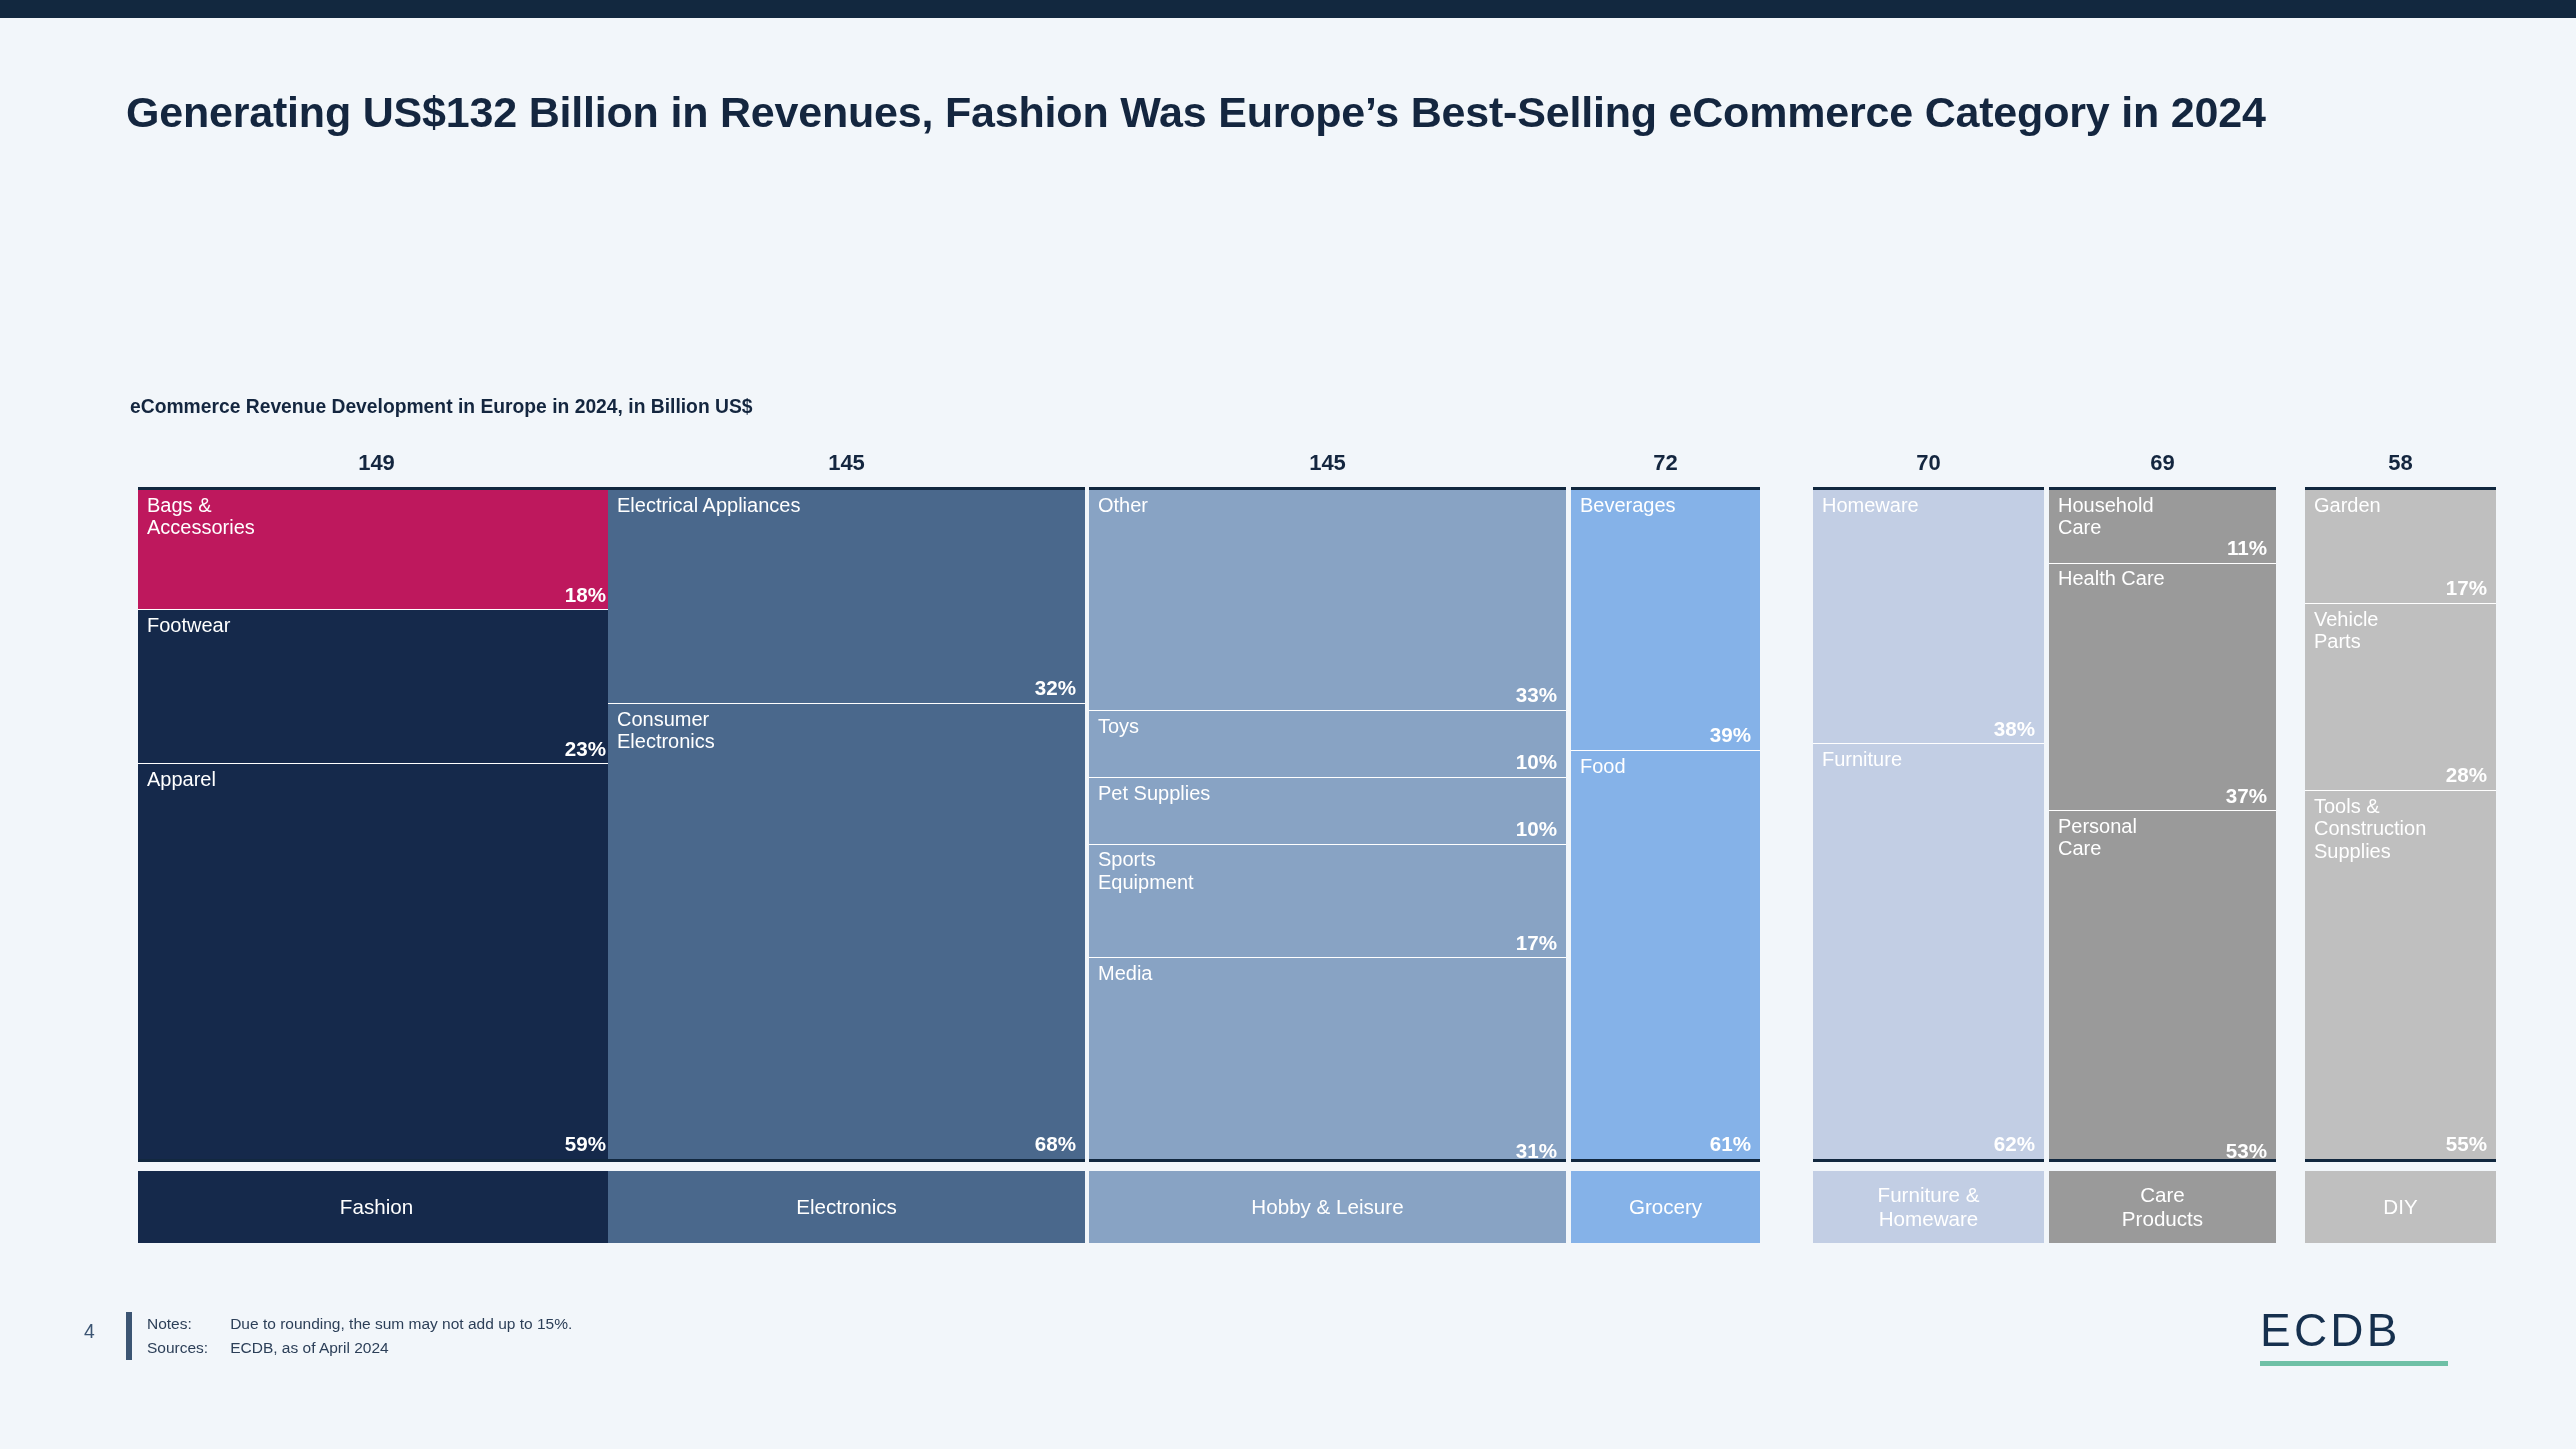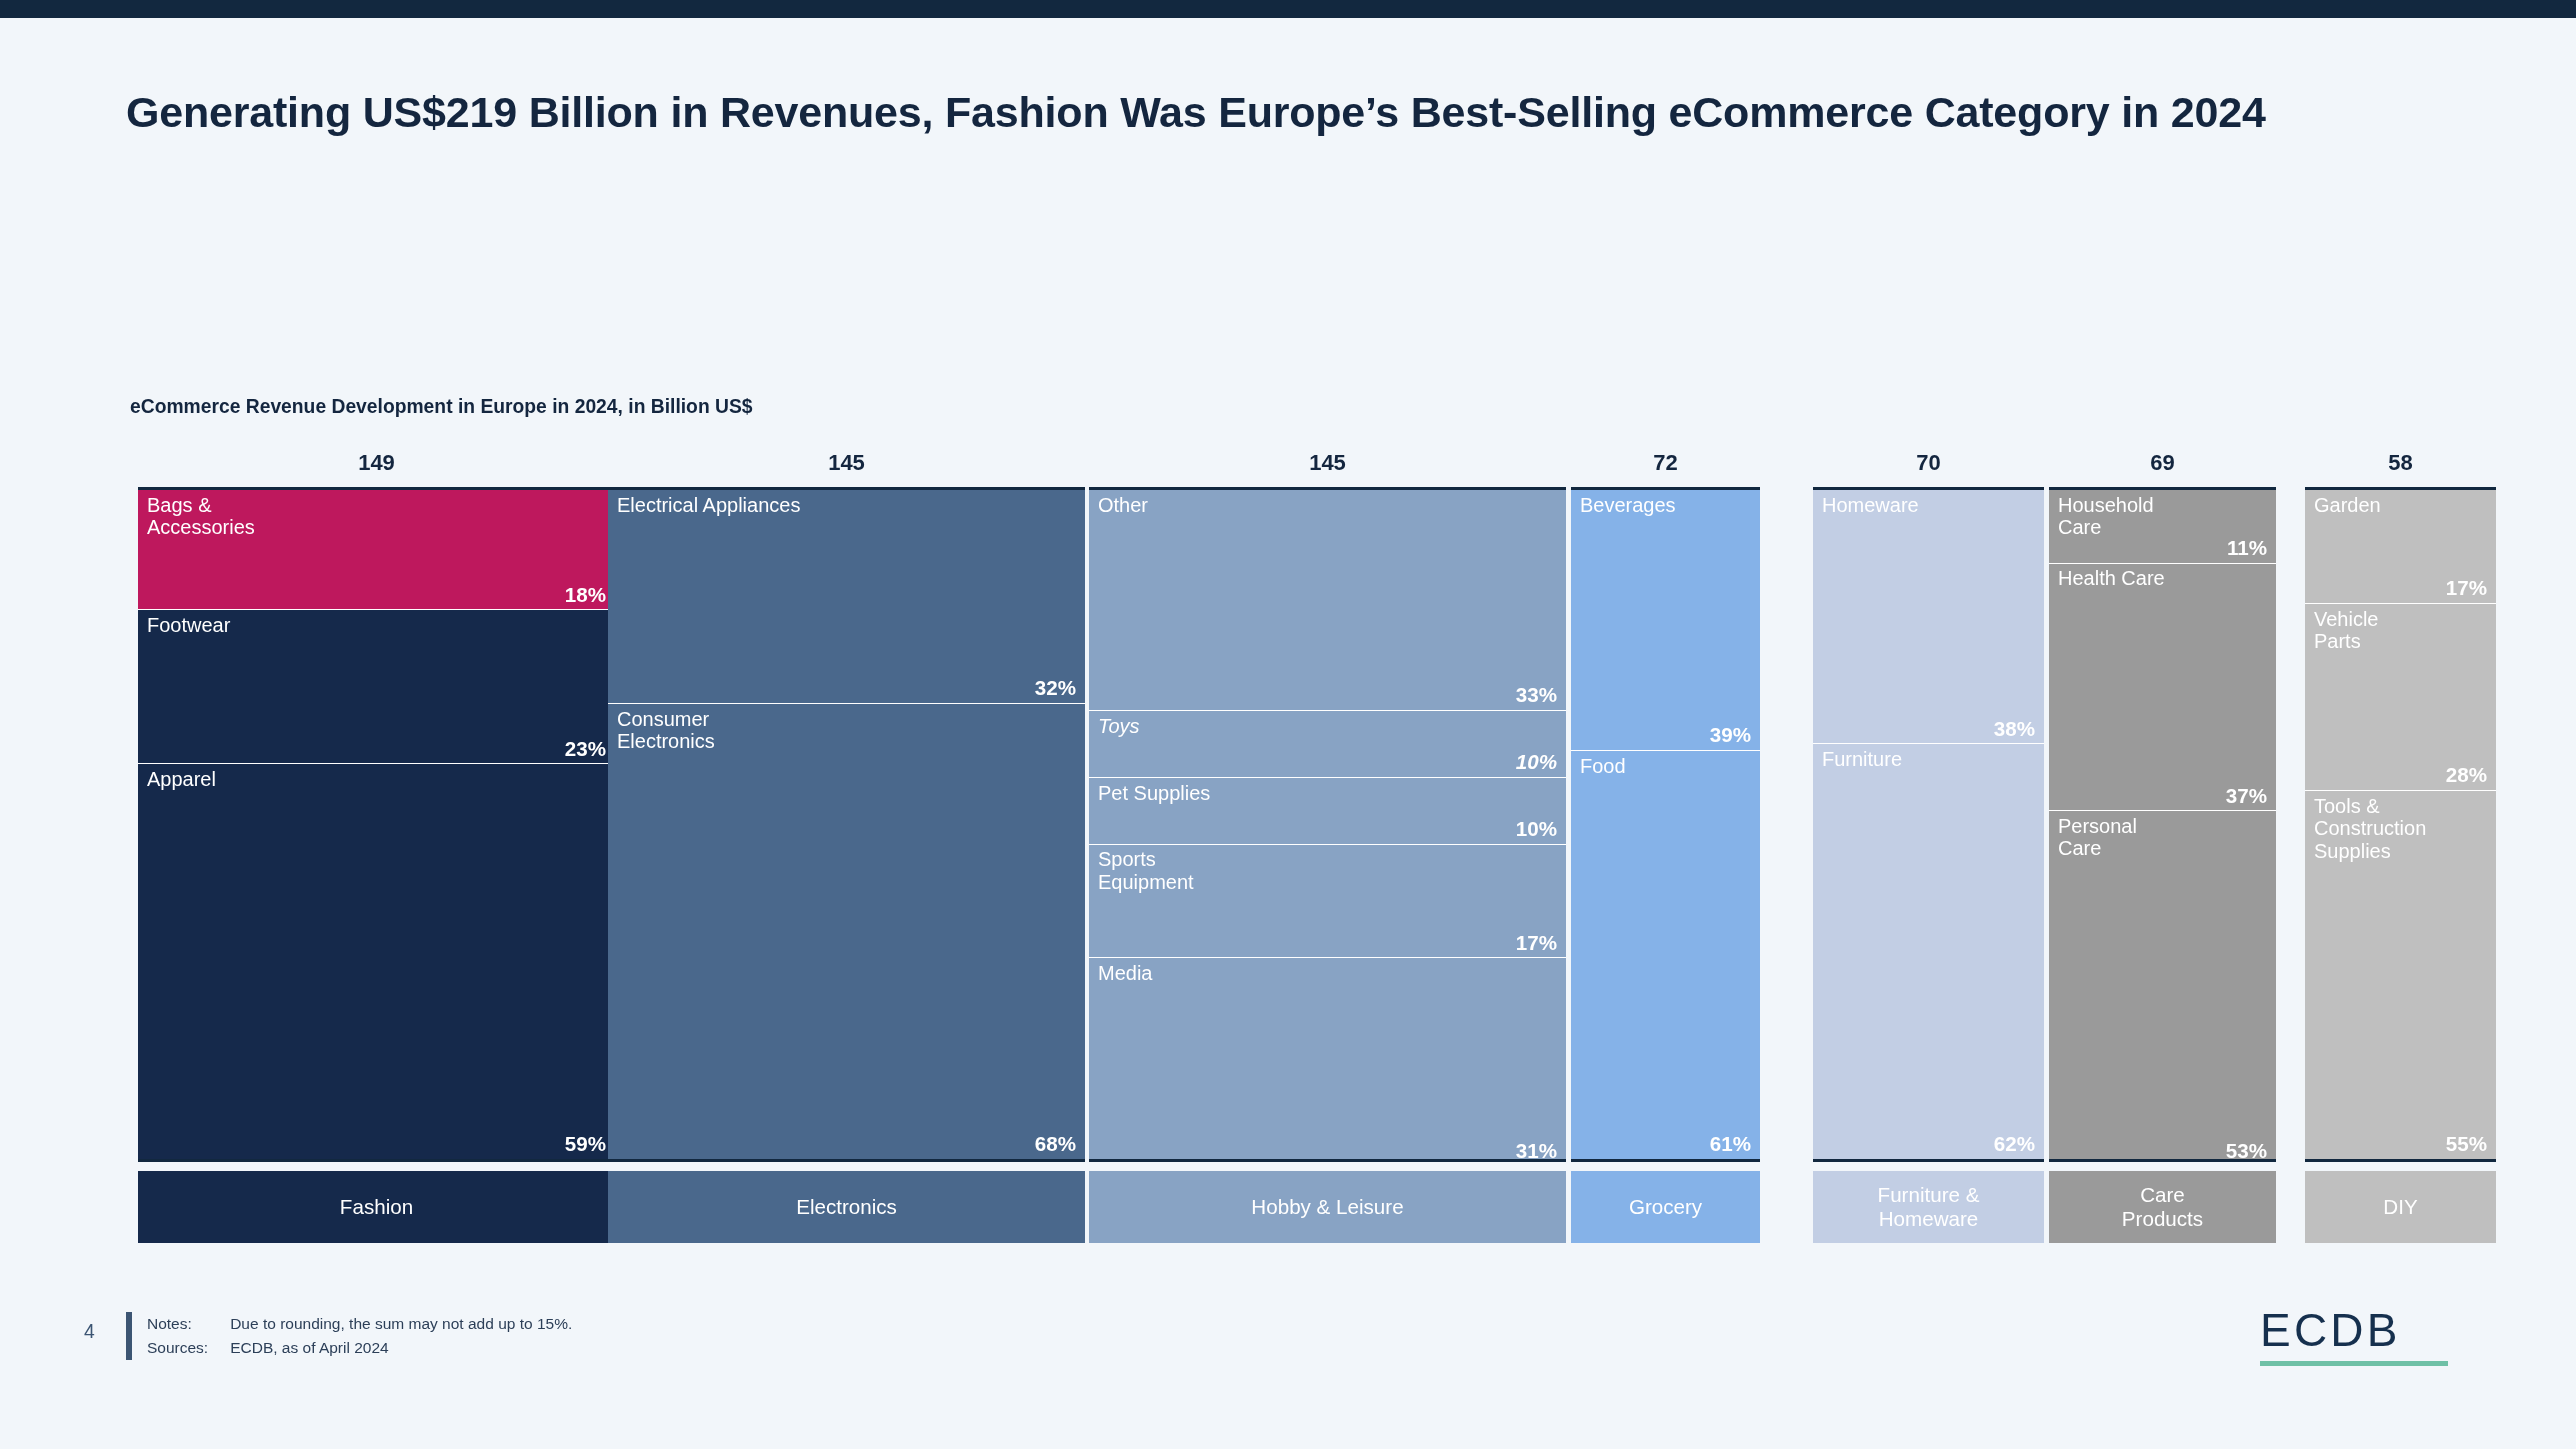--- a/index.html
+++ b/index.html
@@ -92,21 +92,21 @@
   }
   #logo .bar { margin-top: 7.7px; height: 5.8px; background: #6fc0a6; width: 188px; }
 </style>
 </head>
 <body>
 
 <div id="slide">
 
   <div id="topbar"></div>
 
-  <h1 id="title">Generating US$219 Billion in Revenues, Fashion Was Europe’s Best-Selling eCommerce Category in 2024</h1>
+  <h1 id="title">Generating US$132 Billion in Revenues, Fashion Was Europe’s Best-Selling eCommerce Category in 2024</h1>
 
   <div id="subtitle">eCommerce Revenue Development in Europe in 2024, in Billion US$</div>
 
   <div id="chart">
       <div class="col" style="left: 12px; width: 477px;">
         <div class="col-total">149</div>
         <div class="col-stack">
           <div class="seg" style="background: #be185d; flex: 0 0 18%; padding-left: 22px;">
             <div class="seg-label">Bags &amp;
 Accessories</div>
@@ -138,21 +138,21 @@
         </div>
         <div class="col-footer" style="background: rgb(74, 104, 140);">Electronics</div>
       </div>
       <div class="col" style="left: 963px; width: 477px;">
         <div class="col-total">145</div>
         <div class="col-stack">
           <div class="seg" style="background: rgb(136, 163, 196); flex: 0 0 33%;">
             <div class="seg-label">Other</div>
             <div class="seg-pct">33%</div>
           </div>
-          <div class="seg" style="background: rgb(136, 163, 196); flex: 0 0 10%; font-style: italic;">
+          <div class="seg" style="background: rgb(136, 163, 196); flex: 0 0 10%;">
             <div class="seg-label">Toys</div>
             <div class="seg-pct">10%</div>
           </div>
           <div class="seg" style="background: rgb(136, 163, 196); flex: 0 0 10%;">
             <div class="seg-label">Pet Supplies</div>
             <div class="seg-pct">10%</div>
           </div>
           <div class="seg" style="background: rgb(136, 163, 196); flex: 0 0 17%;">
             <div class="seg-label">Sports
 Equipment</div>

